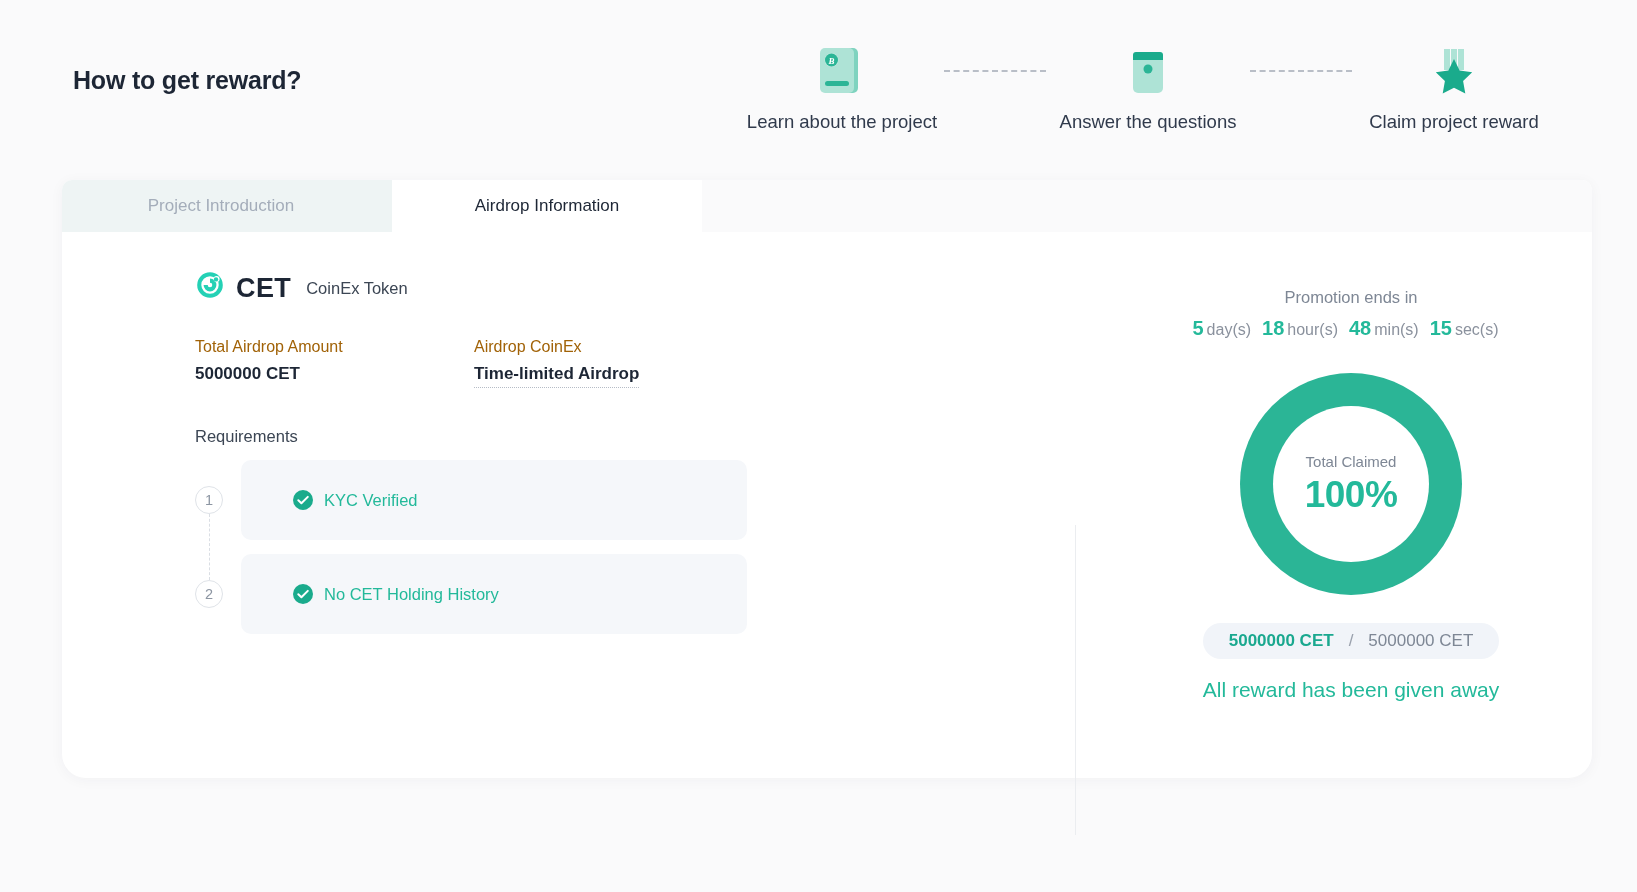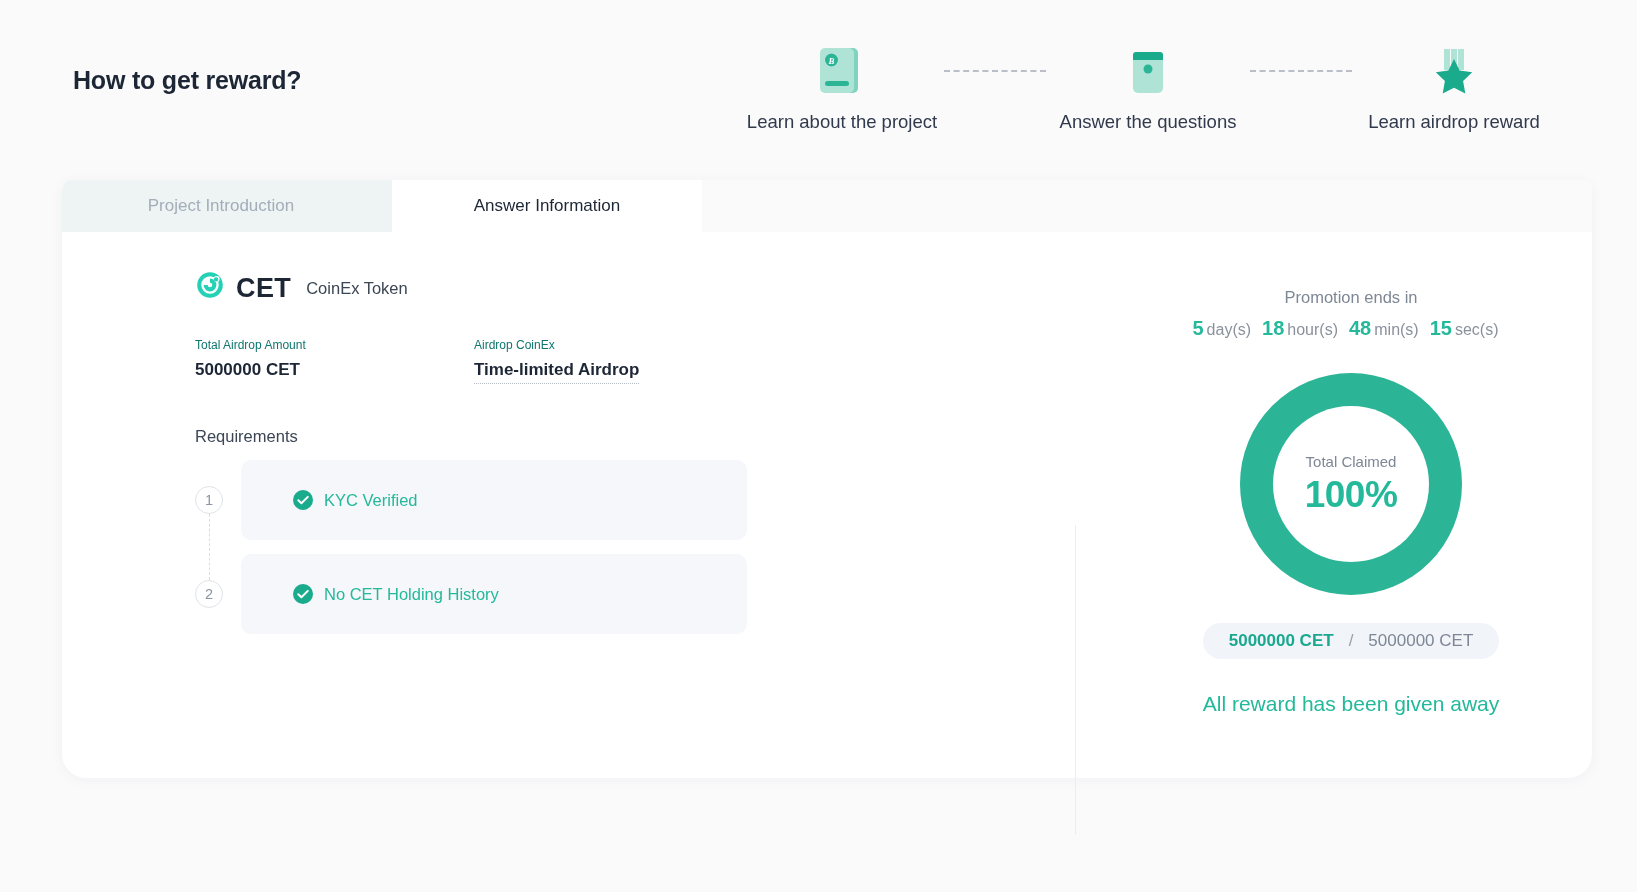--- a/index.html
+++ b/index.html
@@ -162,21 +162,21 @@
     color: #3c4654;
     padding-top: 6px;
   }
 
   .stats {
     position: absolute;
     left: 133px; top: 106px;
     display: flex;
   }
   .stat { width: 279px; }
-  .stat-label { font-size: 12px; color: #0f766e; }
+  .stat-label { font-size: 16px; color: #a16207; }
   .stat-value {
     margin-top: 8px;
     font-size: 17px;
     font-weight: bold;
     color: #1d2635;
     display: inline-block;
   }
   .stat-value.dotted {
     border-bottom: 1px dotted #b6bcc6;
     padding-bottom: 3px;
@@ -314,21 +314,21 @@
     border-radius: 18px;
     display: flex;
     align-items: center;
     font-size: 17px;
   }
   .amount-claimed { font-weight: bold; color: #1aa88f; }
   .amount-slash { color: #9aa1ad; margin: 0 15px; }
   .amount-total { color: #7e8795; }
 
   .given-away {
-    margin-top: 33px;
+    margin-top: 19px;
     font-size: 21px;
     color: #23b99a;
   }
 </style>
 </head>
 <body>
 
 <div class="page">
 
   <div class="header-row">
@@ -372,34 +372,34 @@
 
       <div class="step">
         <div class="step-icon-wrap">
           <svg width="50" height="52" viewBox="0 0 50 52">
             <rect x="15" y="4" width="6" height="21" fill="#aee3d6"></rect>
             <rect x="22" y="4" width="6" height="21" fill="#aee3d6"></rect>
             <rect x="29" y="4" width="6" height="21" fill="#aee3d6"></rect>
             <path d="M25 14 l5.6 11.4 12.6 1.8 -9.1 8.9 2.2 12.5 -11.3 -5.9 -11.3 5.9 2.2 -12.5 -9.1 -8.9 12.6 -1.8 z" fill="#1aab8c"></path>
           </svg>
         </div>
-        <div class="step-label">Learn airdrop reward</div>
+        <div class="step-label">Claim project reward</div>
       </div>
 
     </div>
   </div>
 
   <div class="card">
 
     <div class="tabs">
       <div class="tab tab-inactive">
         <span>Project Introduction</span>
       </div>
       <div class="tab tab-active">
-        <span>Answer Information</span>
+        <span>Airdrop Information</span>
       </div>
       <div class="tab-rest"></div>
     </div>
 
     <div class="left-col">
 
       <div class="token-head">
         <span class="token-logo">
           <svg width="30" height="30" viewBox="0 0 30 30">
             <path d="M15 2.2 A12.8 12.8 0 1 0 27.8 15 A12.8 12.8 0 0 0 15 2.2 Z

